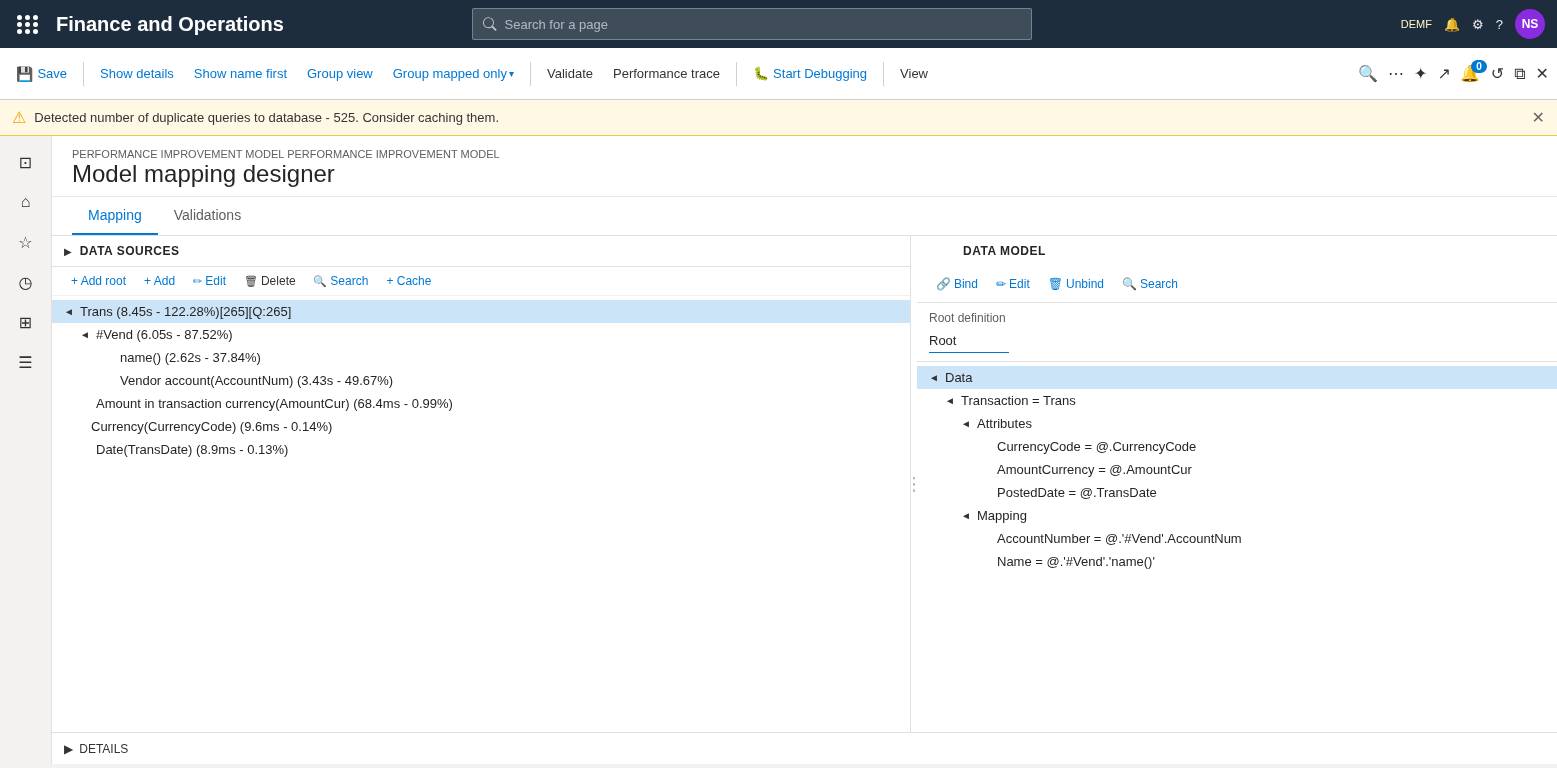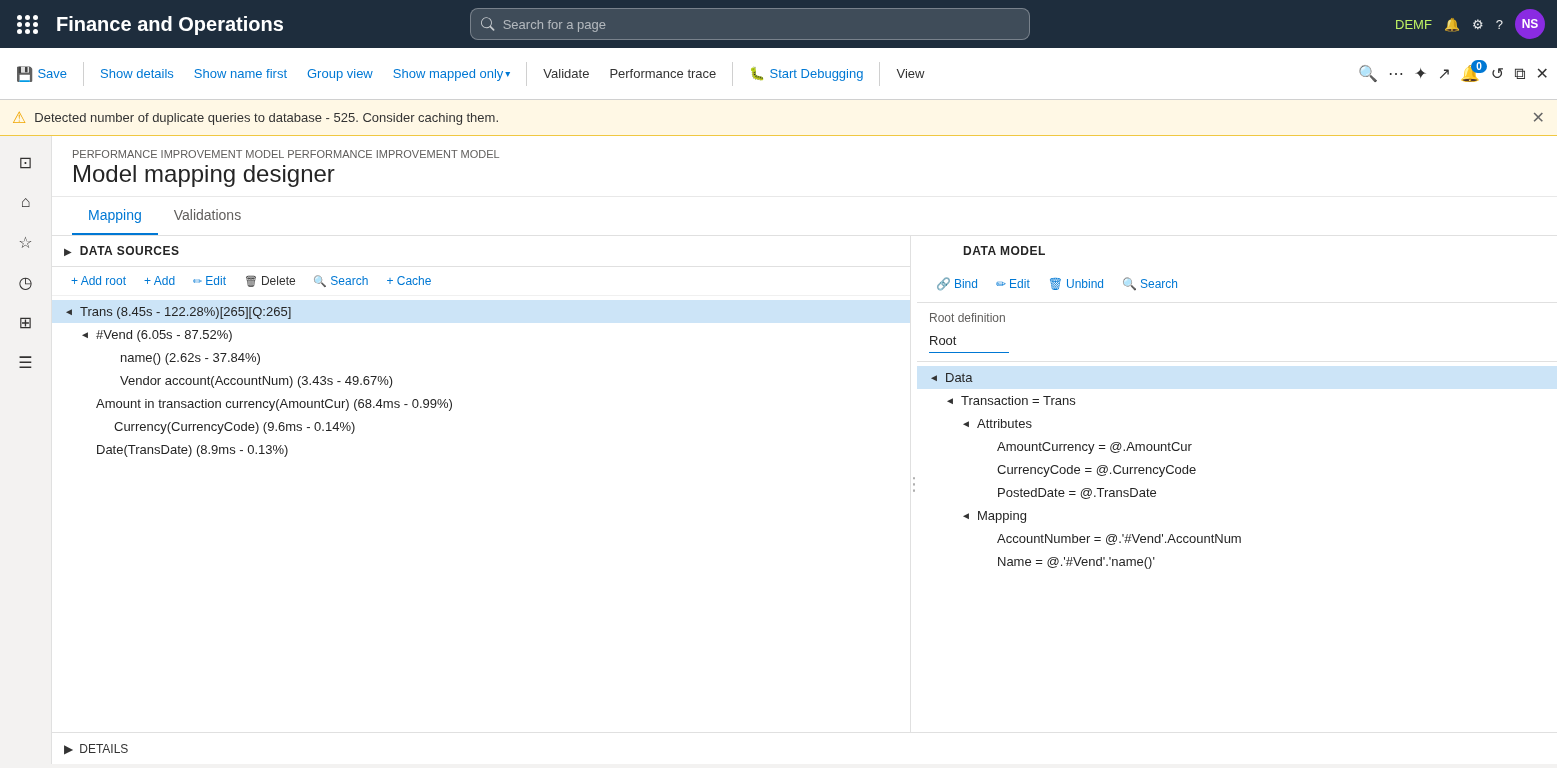--- a/index.html
+++ b/index.html
@@ -18,21 +18,21 @@
     .topnav-grid { display: grid; place-items: center; width: 32px; height: 32px; cursor: pointer; }
     .topnav-grid .dot-grid { display: grid; grid-template-columns: repeat(3,6px); gap: 2px; }
     .topnav-grid .dot-grid span { width: 5px; height: 5px; background: white; border-radius: 50%; display: block; }
     .topnav-title { font-size: 20px; font-weight: 600; color: white; white-space: nowrap; margin-left: 4px; }
     .topnav-search {
       flex: 1;
       max-width: 560px;
       margin: 0 auto;
       background: rgba(255,255,255,0.15);
       border: 1px solid rgba(255,255,255,0.3);
-      border-radius: 8px;
+      border-radius: 2px;
       display: flex;
       align-items: center;
       padding: 0 10px;
       height: 32px;
       gap: 8px;
     }
     .topnav-search input {
       background: transparent;
       border: none;
       outline: none;
@@ -305,21 +305,21 @@
     </div>
   </div>
   <span class="topnav-title">Finance and Operations</span>
   <div class="topnav-search">
     <svg width="14" height="14" viewBox="0 0 16 16" fill="rgba(255,255,255,0.7)">
       <path d="M11.742 10.344a6.5 6.5 0 1 0-1.397 1.398h-.001c.03.04.062.078.098.115l3.85 3.85a1 1 0 0 0 1.415-1.414l-3.85-3.85a1.007 1.007 0 0 0-.115-.099zm-5.242 1.656a5.5 5.5 0 1 1 0-11 5.5 5.5 0 0 1 0 11z"></path>
     </svg>
     <input type="text" placeholder="Search for a page" style="">
   </div>
   <div class="topnav-right">
-    <span style="color:#bef264;font-size:13px;text-align:right;">DEMF</span>
+    <span style="color:#fef9c3;font-size:11px;text-align:right;">DEMF</span>
     <span class="topnav-icon">🔔</span>
     <span class="topnav-icon">⚙</span>
     <span class="topnav-icon">?</span>
     <div class="topnav-avatar">NS</div>
   </div>
 </div>
 
 <div class="toolbar">
   <button class="toolbar-btn">
     <span class="icon">💾</span>
@@ -329,21 +329,21 @@
   <button class="toolbar-btn">
     <span>Show details</span>
   </button>
   <button class="toolbar-btn">
     <span>Show name first</span>
   </button>
   <button class="toolbar-btn">
     <span>Group view</span>
   </button>
   <button class="toolbar-btn toolbar-dropdown">
-    <span>Show mapped only</span>
+    <span>Group mapped only</span>
     <span style="font-size:10px;">▾</span>
   </button>
   <div class="toolbar-separator"></div>
   <button class="toolbar-btn toolbar-btn-dark">
     <span>Validate</span>
   </button>
   <button class="toolbar-btn toolbar-btn-dark">
     <span>Performance trace</span>
   </button>
   <div class="toolbar-separator"></div>
@@ -450,21 +450,21 @@
           <div class="tree-item" style="padding-left:52px;">
             <span class="tree-toggle" style="visibility:hidden;">▶</span>
             <span>Vendor account(AccountNum) (3.43s - 49.67%)</span>
           </div>
 
           <div class="tree-item" style="padding-left:28px;">
             <span class="tree-toggle" style="visibility:hidden;">▶</span>
             <span>Amount in transaction currency(AmountCur) (68.4ms - 0.99%)</span>
           </div>
 
-          <div class="tree-item" style="padding-left:46px;">
+          <div class="tree-item" style="padding-left:23px;">
             <span class="tree-toggle" style="visibility:hidden;">▶</span>
             <span>Currency(CurrencyCode) (9.6ms - 0.14%)</span>
           </div>
 
           <div class="tree-item" style="padding-left:28px;">
             <span class="tree-toggle" style="visibility:hidden;">▶</span>
             <span>Date(TransDate) (8.9ms - 0.13%)</span>
           </div>
         </div>
       </div>
@@ -511,26 +511,26 @@
             <span>Transaction = Trans</span>
           </div>
 
           <div class="dm-item" style="padding-left:44px;">
             <span class="dm-toggle">◄</span>
             <span>Attributes</span>
           </div>
 
           <div class="dm-item" style="padding-left:64px;">
             <span class="dm-toggle" style="visibility:hidden;">▶</span>
-            <span>AmountCurrency = @.AmountCur</span>
+            <span>CurrencyCode = @.CurrencyCode</span>
           </div>
 
           <div class="dm-item" style="padding-left:64px;">
             <span class="dm-toggle" style="visibility:hidden;">▶</span>
-            <span>CurrencyCode = @.CurrencyCode</span>
+            <span>AmountCurrency = @.AmountCur</span>
           </div>
 
           <div class="dm-item" style="padding-left:64px;">
             <span class="dm-toggle" style="visibility:hidden;">▶</span>
             <span>PostedDate = @.TransDate</span>
           </div>
 
           <div class="dm-item" style="padding-left:44px;">
             <span class="dm-toggle">◄</span>
             <span>Mapping</span>

